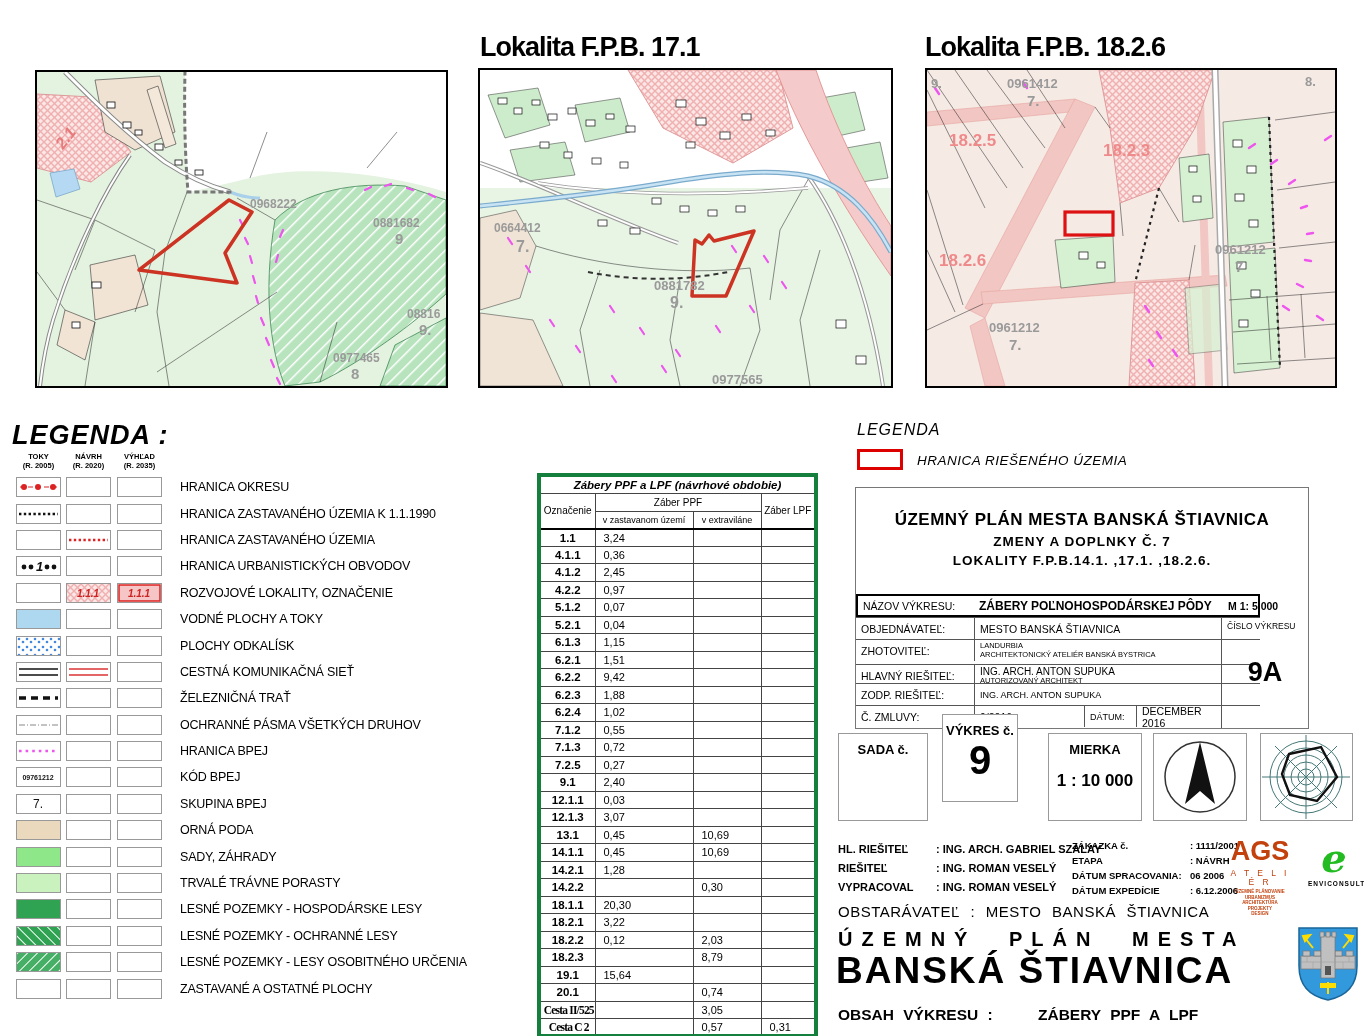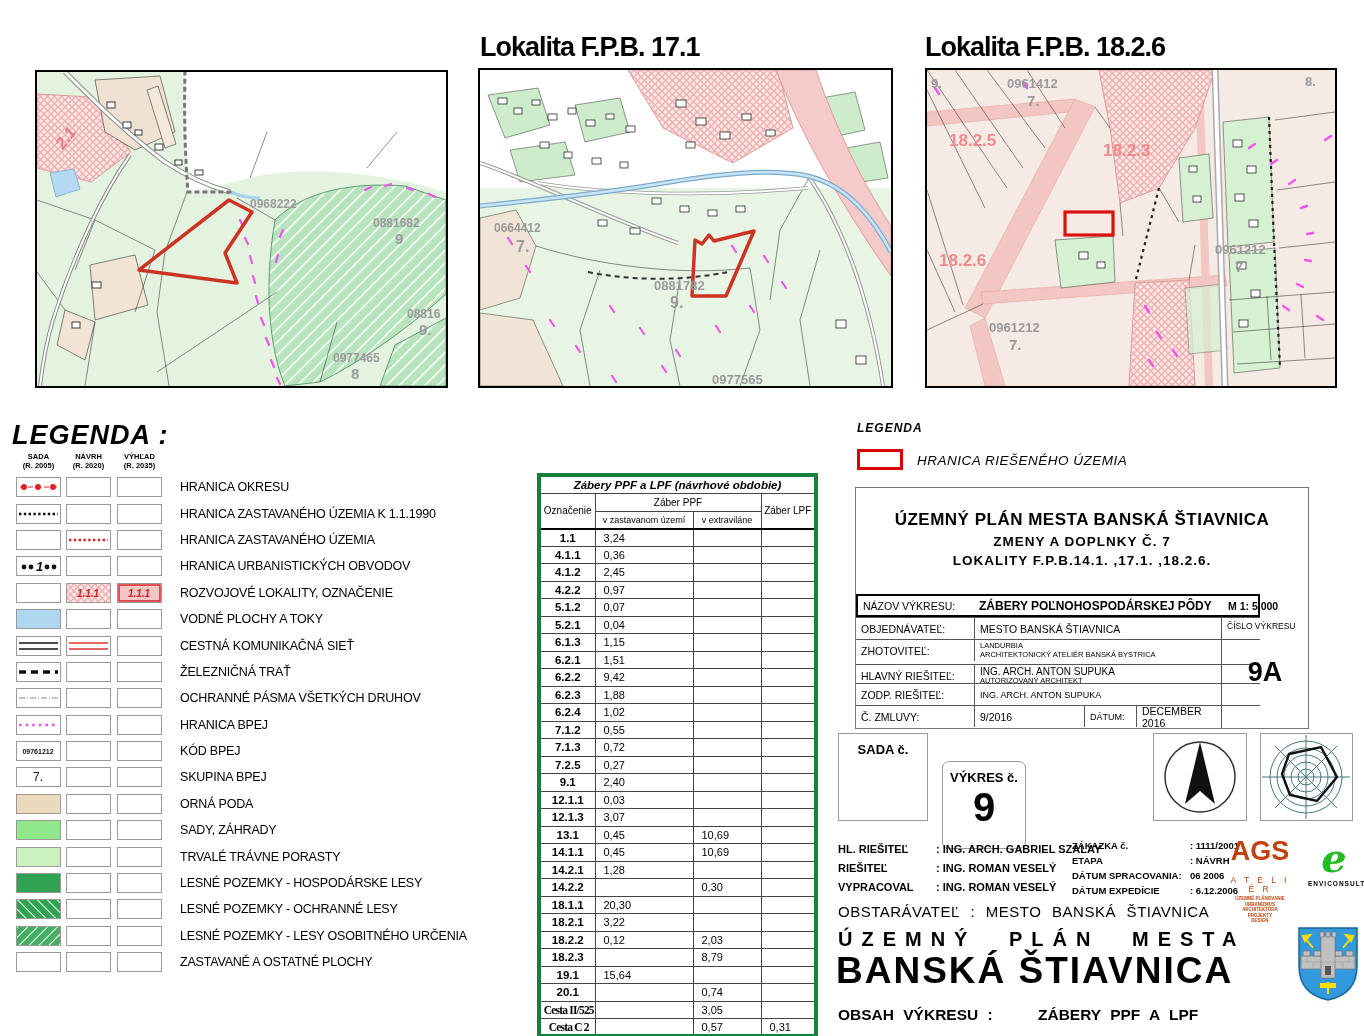--- a/index.html
+++ b/index.html
@@ -28,21 +28,21 @@
   table.ppf td,table.ppf th{border:1px solid #444;font-size:11px;padding:0 0 0 8px;height:17.5px;
         overflow:hidden;white-space:nowrap;box-sizing:border-box;text-align:left;}
   table.ppf .t-title{font-size:11.5px;font-weight:bold;font-style:italic;text-align:center;padding:2px 0;}
   table.ppf .t-h{font-size:10px;text-align:center;padding:1px 0;}
   table.ppf .c-lab{font-weight:bold;font-size:11.5px;text-align:center;padding:0;}
   .c-cesta{font-size:10.5px;letter-spacing:-0.8px;text-align:left;padding-left:2px !important;font-family:Liberation Serif, serif;}
   .thick-b{border-bottom:2px solid #000 !important;}
   table.ppf{border:4px solid #15803d;}
 
   
-  .r-heading{font-size:12px;font-weight:bold;font-style:italic;letter-spacing:1px;}
+  .r-heading{font-size:16px;font-weight:normal;font-style:italic;letter-spacing:1px;}
   .bnd-swatch{width:46px;height:21px;border:3px solid #dd0000;background:#fff;box-sizing:border-box;}
   .bnd-label{font-size:13.5px;font-style:italic;letter-spacing:0.5px;}
 
   .tblock{border:1px solid #777;background:#fff;}
   .tb-line1{font-size:17px;font-weight:bold;text-align:center;letter-spacing:0.5px;}
   .tb-line2{font-size:13.5px;font-weight:bold;text-align:center;letter-spacing:1px;}
   .tb-row{position:absolute;left:0;width:404px;height:22px;box-sizing:border-box;border-top:1px solid #555;}
   .tb-cell{position:absolute;top:0;height:100%;box-sizing:border-box;border-left:1px solid #555;
            display:flex;flex-direction:column;justify-content:center;padding-left:5px;overflow:hidden;}
   .tb-cell:first-child{border-left:none;}
@@ -56,21 +56,21 @@
   .stamp-big{font-size:40px;font-weight:bold;line-height:44px;}
   .stamp-scale{font-size:17px;font-weight:bold;margin-top:14px;}
 
   .cred-row{font-size:11px;font-weight:bold;white-space:nowrap;line-height:19px;}
   .cred-lab{display:inline-block;width:98px;}
   .credr-row{font-size:9.5px;font-weight:bold;white-space:nowrap;line-height:15px;}
   .credr-lab{display:inline-block;width:118px;}
 
   .ags{color:#c2410c;text-align:center;line-height:1;}
   .ags-big{font-size:27px;font-weight:bold;letter-spacing:0px;}
-  .ags-sub{font-size:8.5px;letter-spacing:3px;margin-top:11px;}
+  .ags-sub{font-size:8.5px;letter-spacing:3px;margin-top:4px;}
   .ags-tiny{font-size:4.5px;font-weight:bold;line-height:5.5px;margin-top:3px;}
   .envi-e{color:#22bb22;font-family:"DejaVu Serif",serif;font-style:italic;font-weight:bold;
           font-size:40px;line-height:36px;text-align:center;}
   .envi-cap{font-size:6.5px;font-weight:bold;letter-spacing:1px;text-align:center;margin-top:4px;}
 
   .obstar{font-size:15px;letter-spacing:0.5px;word-spacing:6px;white-space:nowrap;}
   .big1{font-size:20px;font-weight:bold;letter-spacing:9px;word-spacing:18px;white-space:nowrap;}
   .big2{font-size:37px;font-weight:bold;letter-spacing:2px;white-space:nowrap;}
   .obsah{font-size:15.5px;font-weight:bold;word-spacing:5px;white-space:nowrap;}
   text{font-family:"Liberation Sans",sans-serif;}
@@ -329,21 +329,21 @@
       <text x="12" y="196" font-size="17" fill="#ef8a8a">18.2.6</text>
       <text x="62" y="262" font-size="13" fill="#9a9a9a">0961212</text>
       <text x="82" y="280" font-size="15" fill="#9a9a9a">7.</text>
     </g>
   </svg>
   </div>
 
   <div class="abs lg-heading" style="left:12px;top:420px;">LEGENDA :</div>
   <div class="abs lg-colheads" style="left:16px;top:452px;">
     <div class="lg-colhead">
-      <div>SADA</div>
+      <div>TOKY</div>
         <div>(R. 2005)</div>
     </div>
     <div class="lg-colhead">
       <div>NÁVRH</div>
         <div>(R. 2020)</div>
     </div>
     <div class="lg-colhead">
       <div>VÝHĽAD</div>
         <div>(R. 2035)</div>
     </div>
@@ -436,20 +436,34 @@
             <rect width="43" height="18" fill="#aed7f0"></rect>
           </svg>
         </span>
         <span class="sw">
           <svg width="43" height="18" viewBox="0 0 43 18"></svg>
         </span>
         <span class="sw">
           <svg width="43" height="18" viewBox="0 0 43 18"></svg>
         </span>
         <span class="lg-label">VODNÉ PLOCHY A TOKY</span>
+      </div>
+      <div class="lg-row">
+        <span class="sw">
+          <svg width="43" height="18" viewBox="0 0 43 18">
+            <rect width="43" height="18" fill="url(#dotsBlue)"></rect>
+          </svg>
+        </span>
+        <span class="sw">
+          <svg width="43" height="18" viewBox="0 0 43 18"></svg>
+        </span>
+        <span class="sw">
+          <svg width="43" height="18" viewBox="0 0 43 18"></svg>
+        </span>
+        <span class="lg-label">PLOCHY ODKALÍSK</span>
       </div>
       <div class="lg-row">
         <span class="sw">
           <svg width="43" height="18" viewBox="0 0 43 18">
             <line x1="2" y1="6" x2="41" y2="6" stroke="#111" stroke-width="1.6"></line>
             <line x1="2" y1="12" x2="41" y2="12" stroke="#111" stroke-width="1.6"></line>
           </svg>
         </span>
         <span class="sw">
           <svg width="43" height="18" viewBox="0 0 43 18">
@@ -899,23 +913,27 @@
     </div>
     <div class="abs" style="left:365px;top:129px;width:87px;height:111px;border-left:1px solid #555;box-sizing:border-box;">
       <div style="font-size:8.5px;margin:4px 0 0 5px;">ČÍSLO VÝKRESU</div>
       <div style="font-size:27px;font-weight:bold;text-align:center;margin-top:26px;">9A</div>
     </div>
   </div>
 
   <div class="abs stamp" style="left:838px;top:733px;width:90px;height:88px;">
     <div class="stamp-label">SADA č.</div>
   </div>
-  <div class="abs stamp" style="left:942px;top:761px;width:84px;height:88px;border-radius:7px;">
+  <div class="abs stamp" style="left:942px;top:714px;width:76px;height:88px;">
     <div class="stamp-label">VÝKRES č.</div>
     <div class="stamp-big">9</div>
+  </div>
+  <div class="abs stamp" style="left:1048px;top:733px;width:94px;height:88px;">
+    <div class="stamp-label">MIERKA</div>
+    <div class="stamp-scale">1 : 10 000</div>
   </div>
   <div class="abs stamp" style="left:1153px;top:733px;width:94px;height:88px;">
     <svg width="92" height="86" viewBox="0 0 92 86">
       <circle cx="46" cy="43" r="35" fill="none" stroke="#333" stroke-width="1.5"></circle>
       <path d="M46,8 L61,70 L46,57 L31,70 Z" fill="#111"></path>
     </svg>
   </div>
   <div class="abs stamp" style="left:1260px;top:733px;width:93px;height:88px;">
     <svg width="91" height="86" viewBox="0 0 91 86">
       <g stroke="#447777" stroke-width="1" fill="none">

